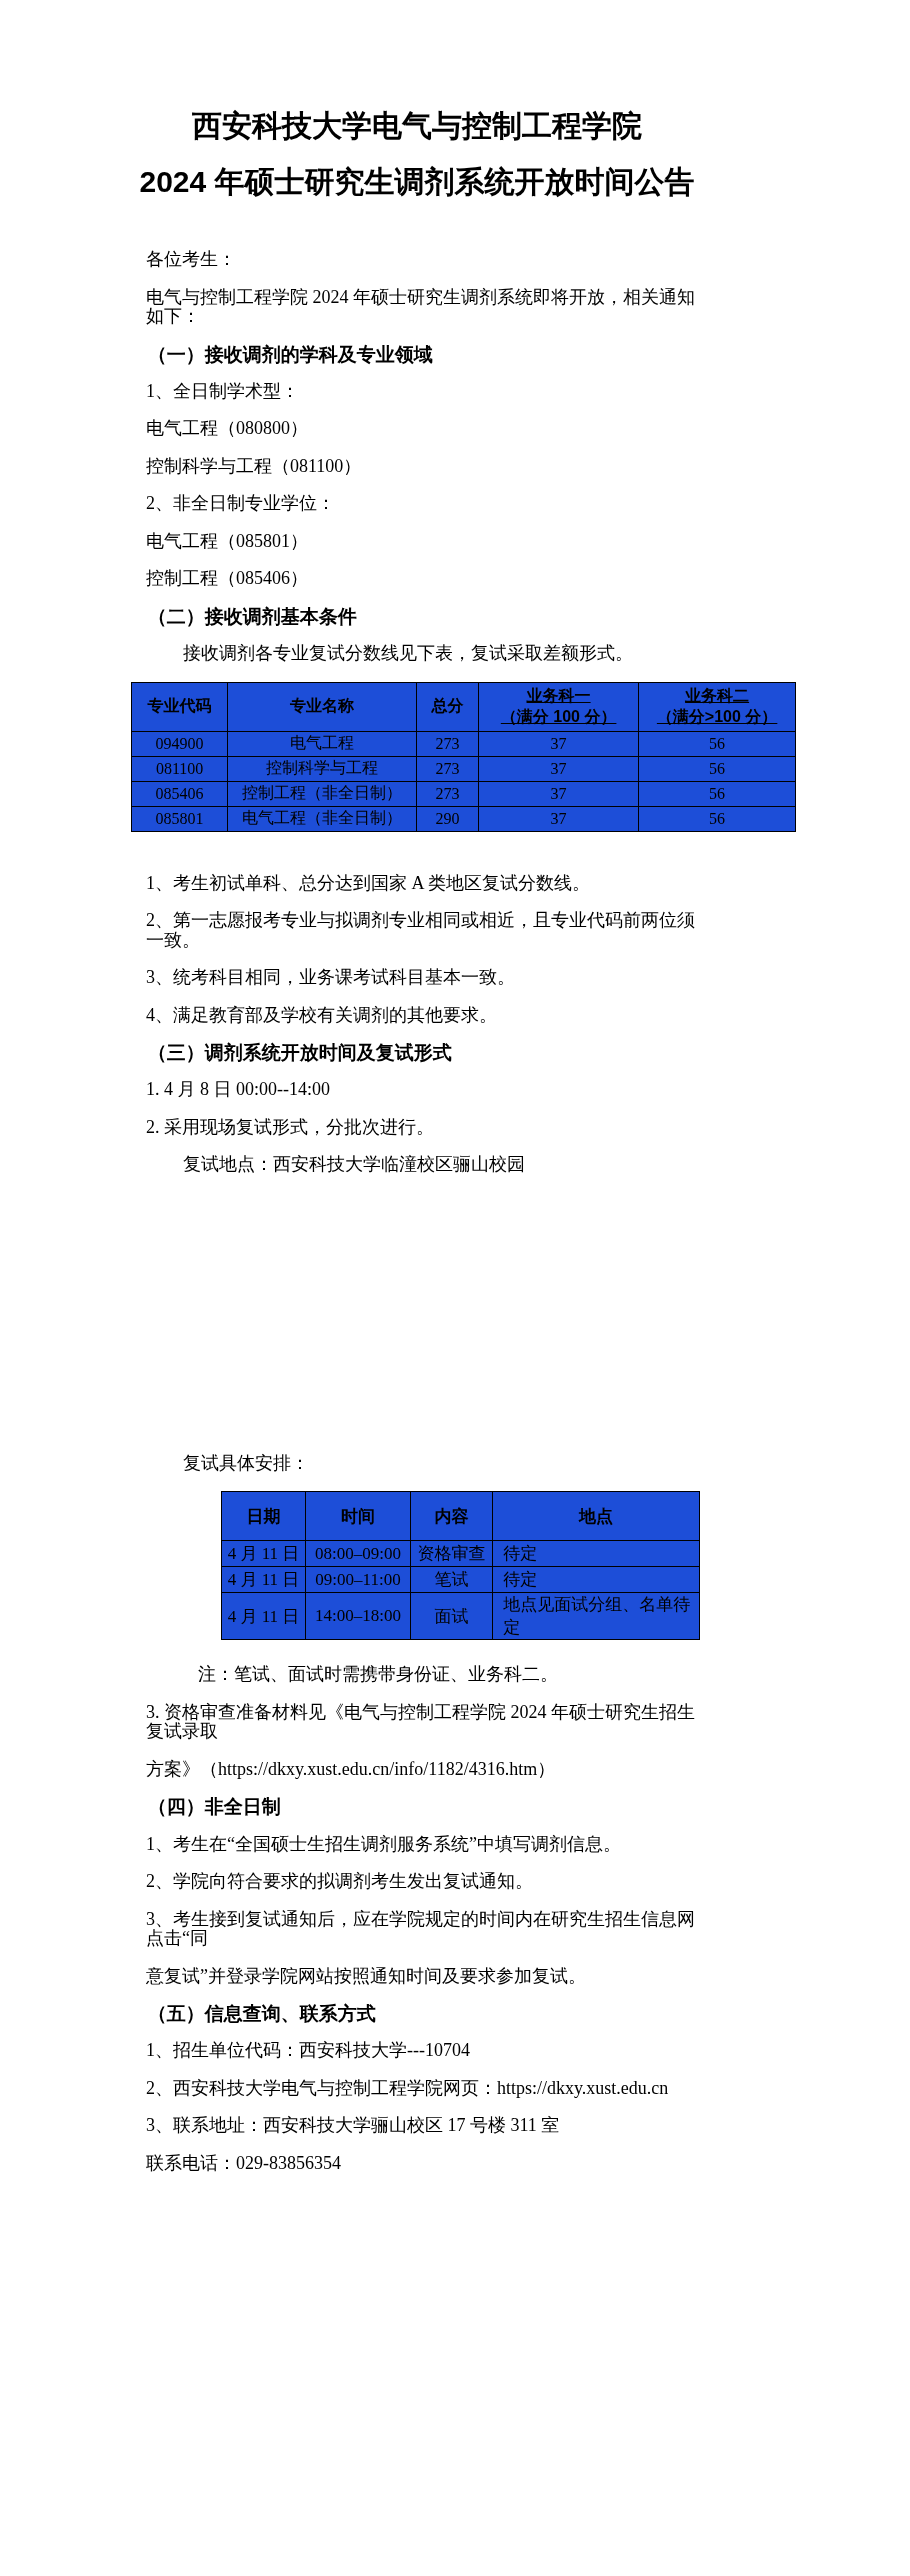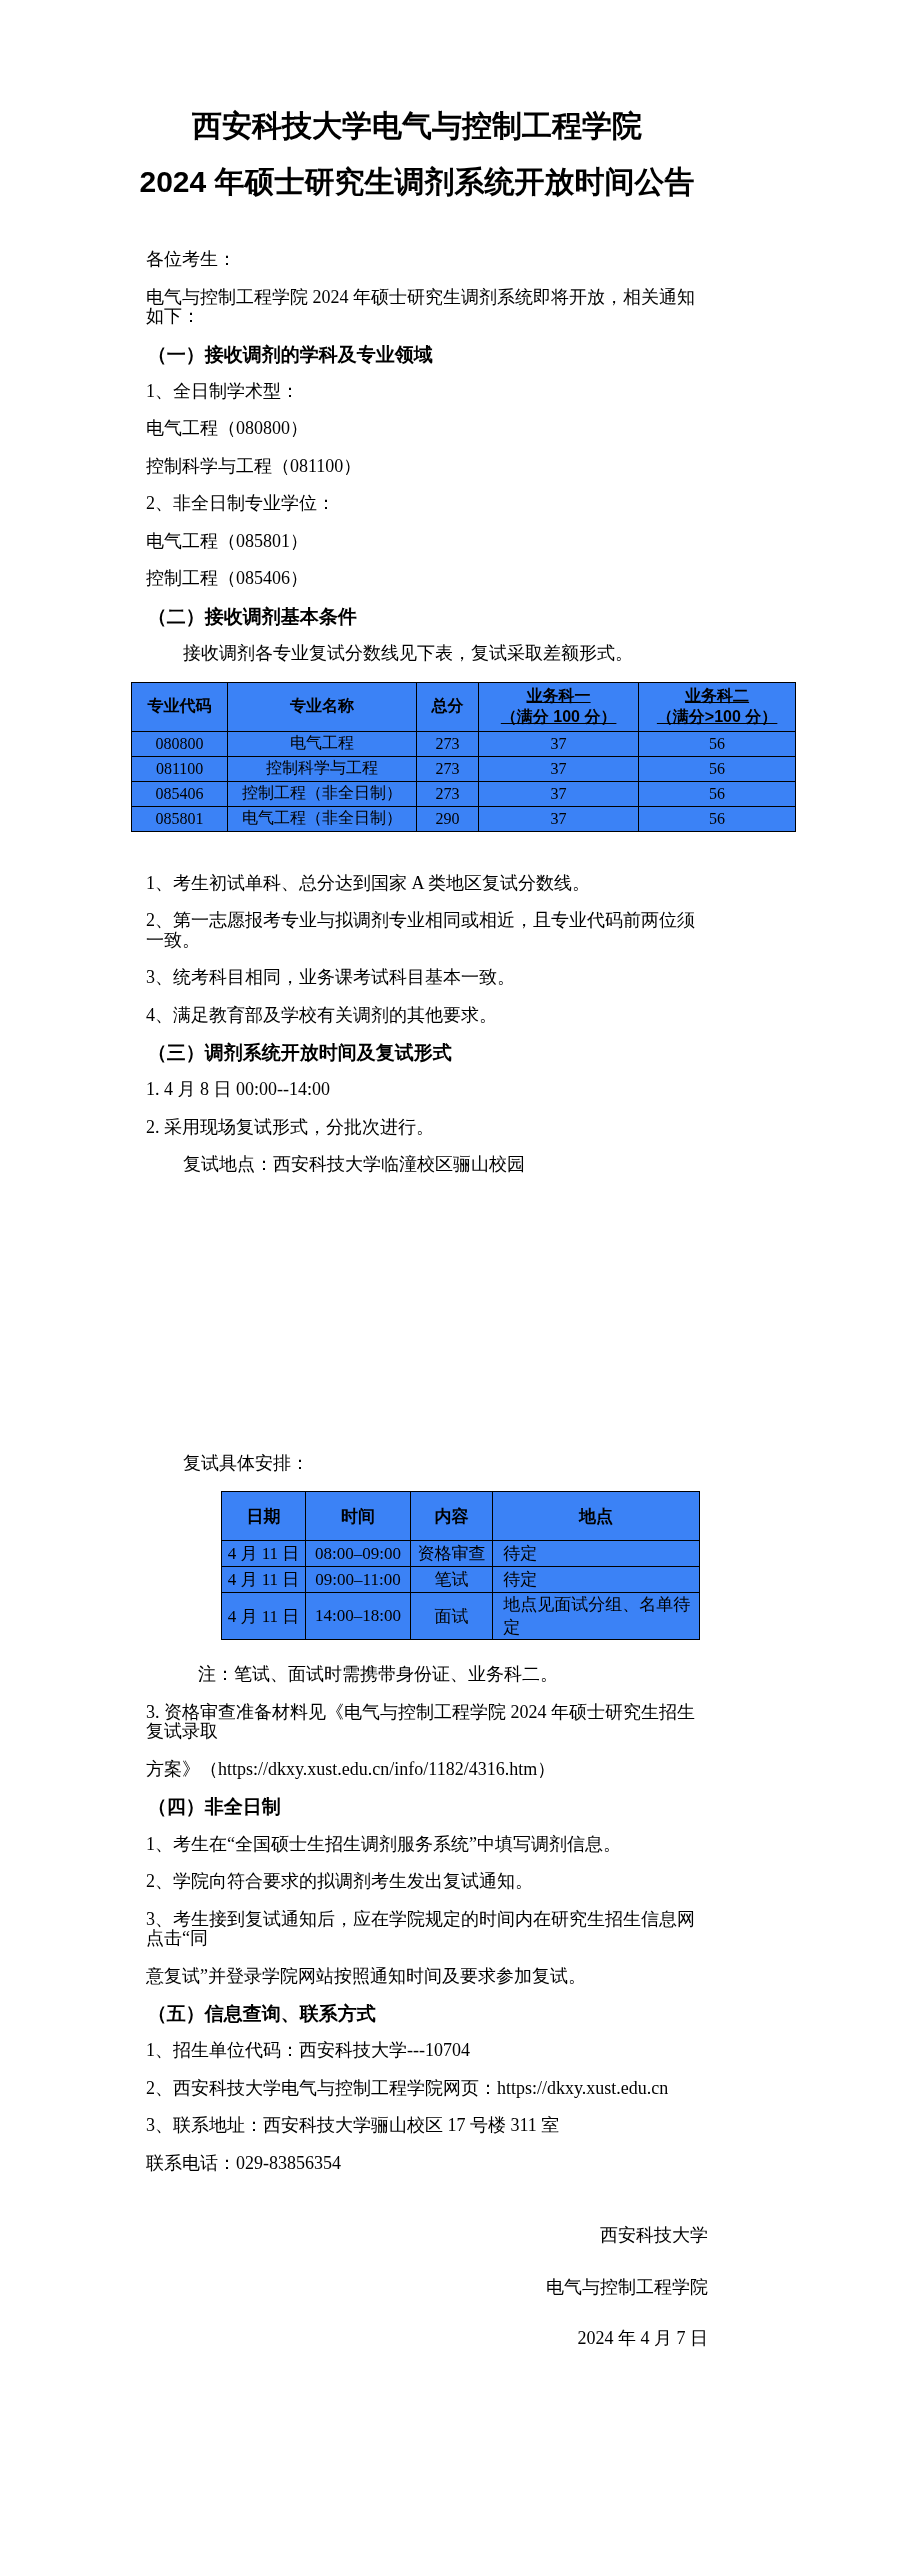--- a/index.html
+++ b/index.html
@@ -33,21 +33,21 @@
     padding-left:9.8px;
   }
   .indent-2 { padding-left:37px; }
   .note-line { padding-left:52px; margin-bottom:9.2px; }
   .mb-tight { margin-bottom:4.6px; }
   .mb0 { margin-bottom:0; }
   .gap-before-phone { margin-top:40px; }
   .page-break-spacer { height:261px; }
 
   
-  table { border-collapse:collapse; table-layout:fixed; background:#3b82f6; }
+  table { border-collapse:collapse; table-layout:fixed; background:#1d4ed8; }
   th, td { border:1.1px solid #000000; padding:0 3.4px; overflow:hidden; }
   thead th { border-bottom:1.7px solid #000000; }
 
   .score-table {
     width:663px;
     margin:0 0 42px -6.9px;
     border:1.7px solid #000000;
     font-size:16px;
   }
   .score-table th { height:48px; text-align:center; vertical-align:middle;
@@ -118,21 +118,21 @@
           </th>
           <th>
             <div class="hl">业务科二</div>
             <div class="hl">（满分&gt;100 分）</div>
           </th>
         </tr>
       </thead>
       <tbody>
 
           <tr>
-            <td>080800</td>
+            <td>094900</td>
             <td>电气工程</td>
             <td>273</td>
             <td>37</td>
             <td>56</td>
           </tr>
 
           <tr>
             <td>081100</td>
             <td>控制科学与工程</td>
             <td>273</td>
@@ -234,24 +234,16 @@
     <p class="heading">（五）信息查询、联系方式</p>
     <div>
 
     <p class="line">1、招生单位代码：西安科技大学---10704</p>
         <p class="line">2、西安科技大学电气与控制工程学院网页：https://dkxy.xust.edu.cn</p>
         <p class="line">3、联系地址：西安科技大学骊山校区 17 号楼 311 室</p>
       </div>
 
     <p class="line gap-before-phone">联系电话：029-83856354</p>
 
-    <div class="footer-block">
-      <div>
-
-      <p>西安科技大学</p>
-          <p>电气与控制工程学院</p>
-          <p>2024 年 4 月 7 日</p>
-        </div>
-    </div>
 
   </div>
 </div>
 
 
 </body></html>

